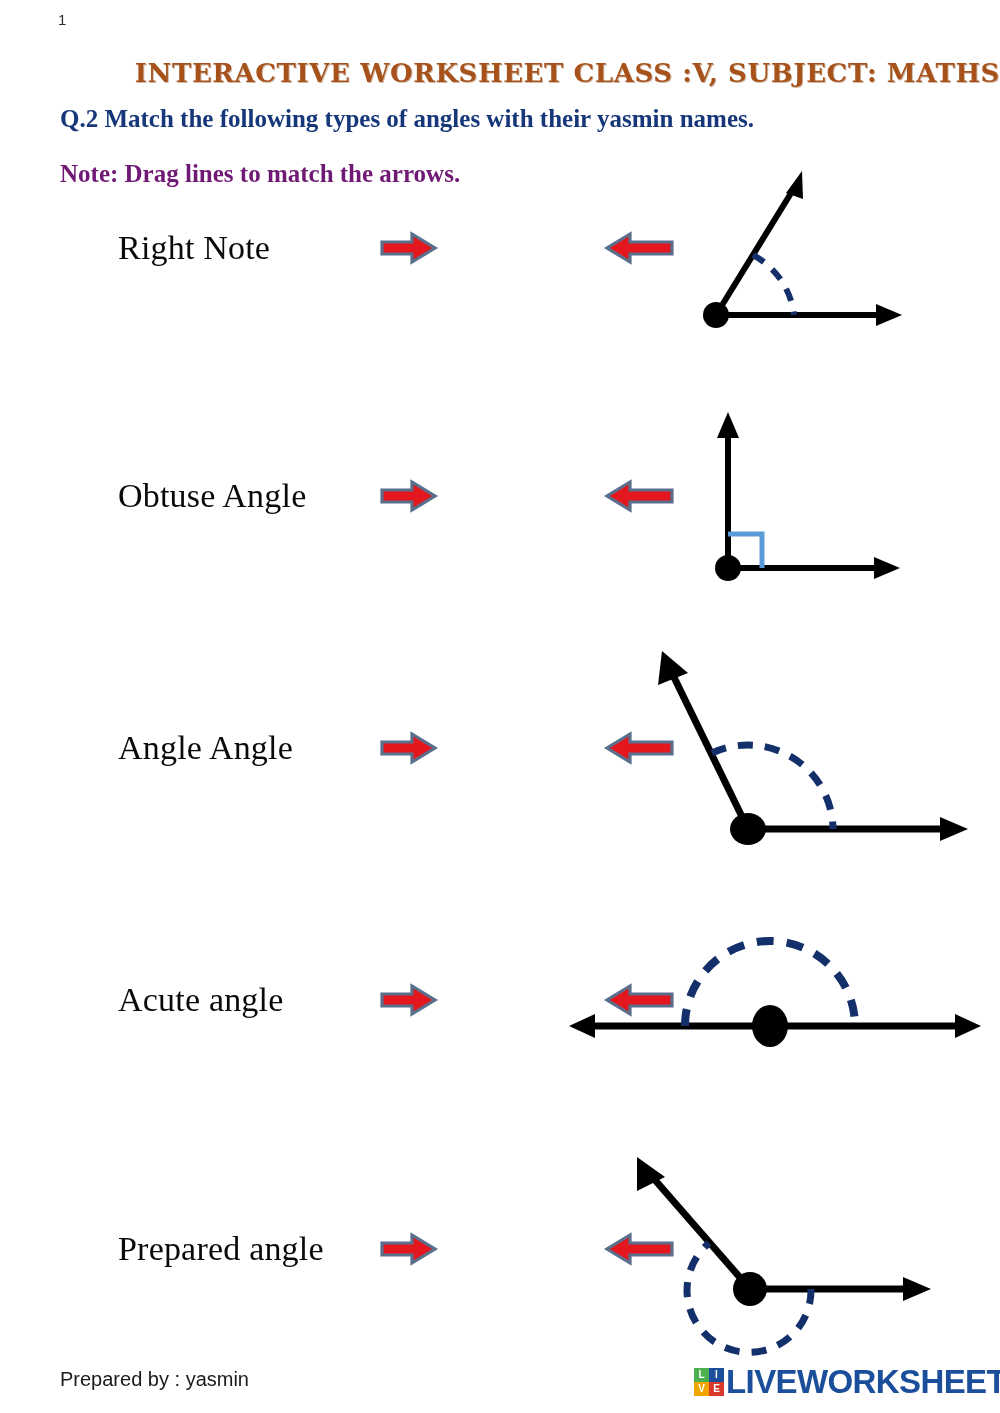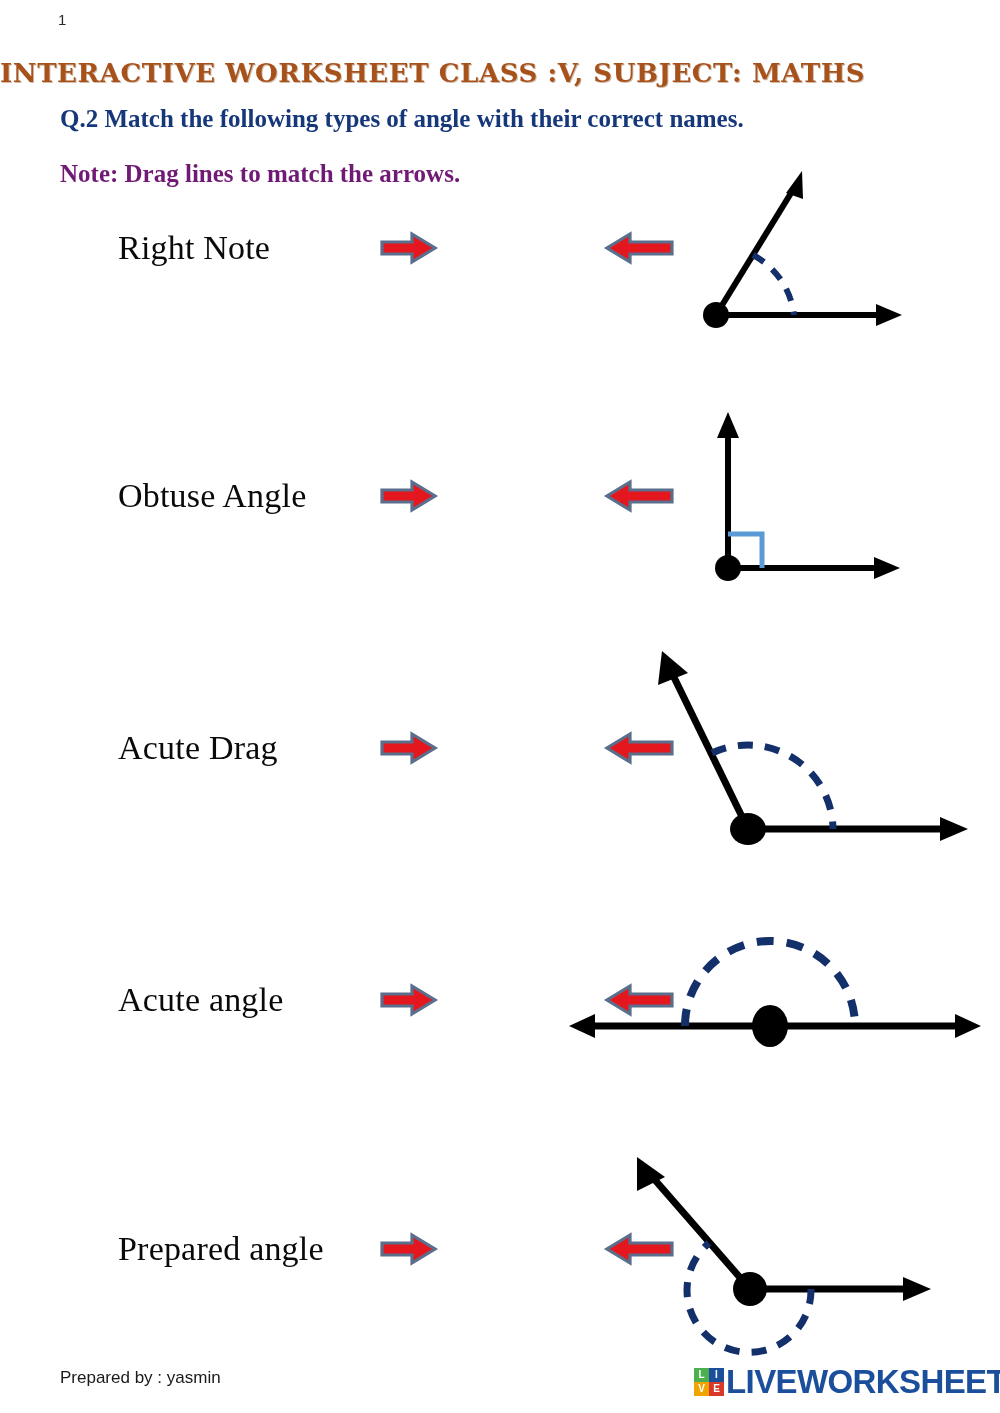--- a/index.html
+++ b/index.html
@@ -28,21 +28,21 @@
     font-family: "Liberation Sans", sans-serif;
     font-size: 15px;
     color: #2b2b2b;
     letter-spacing: 0;
   }
   .worksheet-title {
     position: absolute;
     left: 0;
     top: 58px;
     width: 1000px;
-    text-align: left;
+    text-align: right;
     font-family: "DejaVu Serif", "Liberation Serif", serif;
     font-weight: bold;
     font-size: 26px;
     letter-spacing: 0.6px;
     color: #a8521b;
     text-shadow: 1px 1px 0 rgba(120,60,15,0.35);
     white-space: nowrap;
   }
   .question-line {
     position: absolute;
@@ -110,21 +110,21 @@
     display: block;
     overflow: visible;
   }
 
   
   .prepared-by {
     position: absolute;
     left: 60px;
     top: 1368px;
     font-family: "Liberation Sans", "DejaVu Sans", sans-serif;
-    font-size: 17px;
+    font-size: 20px;
     color: #1a1a1a;
     white-space: nowrap;
   }
   .lw-logo {
     position: absolute;
     left: 694px;
     top: 1362px;
     display: flex;
     align-items: center;
     height: 40px;
@@ -156,21 +156,21 @@
 </style>
 </head>
 <body>
 
 <div id="page" style="background: rgb(255, 255, 255);">
 
   <div class="page-number">1</div>
 
   <div class="worksheet-title" style="color: rgb(168, 82, 27);">INTERACTIVE WORKSHEET CLASS :V, SUBJECT: MATHS</div>
 
-  <div class="question-line" style="color: rgb(22, 56, 122);">Q.2 Match the following types of angle with their correct names.</div>
+  <div class="question-line" style="color: rgb(22, 56, 122);">Q.2 Match the following types of angles with their yasmin names.</div>
 
   <div class="note-line" style="color: #701a75;">Note: Drag lines to match the arrows.</div>
 
   <div class="match-row" style="top:248px;">
     <div class="row-label">Right Note</div>
 
     <div class="arrow-right-holder">
       <svg viewBox="0 0 58 34">
         <path d="M2 11 L32 11 L32 3 L55 17 L32 31 L32 23 L2 23 Z" fill="#e4171e" stroke="#5a6f8c" stroke-width="3.2" stroke-linejoin="miter"></path>
       </svg>
@@ -223,21 +223,21 @@
         <path d="M17 32 L28 6 L39 32 Z" fill="#000"></path>
 
         <path d="M28 128 L62 128 L62 162" fill="none" stroke="#5b9bd5" stroke-width="5"></path>
 
         <circle cx="28" cy="162" r="13" fill="#000"></circle>
       </svg>
     </div>
   </div>
 
   <div class="match-row" style="top:748px;">
-    <div class="row-label">Acute Drag</div>
+    <div class="row-label">Angle Angle</div>
 
     <div class="arrow-right-holder">
       <svg viewBox="0 0 58 34">
         <path d="M2 11 L32 11 L32 3 L55 17 L32 31 L32 23 L2 23 Z" fill="#e4171e" stroke="#5a6f8c" stroke-width="3.2" stroke-linejoin="miter"></path>
       </svg>
     </div>
 
     <div class="arrow-left-holder">
       <svg viewBox="0 0 70 34">
         <path d="M68 11 L26 11 L26 3 L3 17 L26 31 L26 23 L68 23 Z" fill="#e4171e" stroke="#5a6f8c" stroke-width="3.2" stroke-linejoin="miter"></path>

